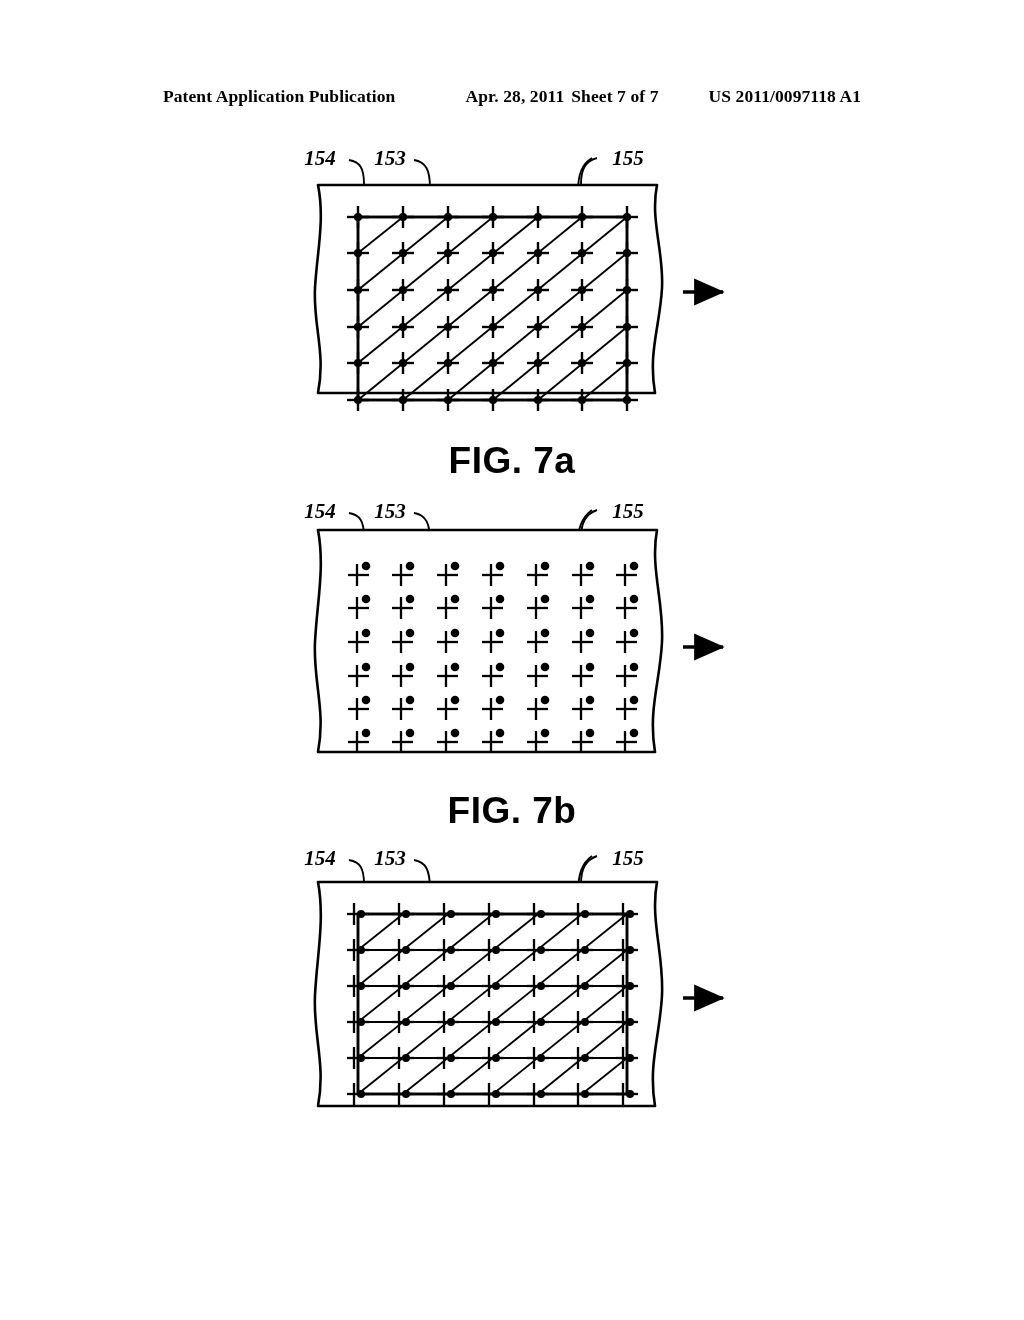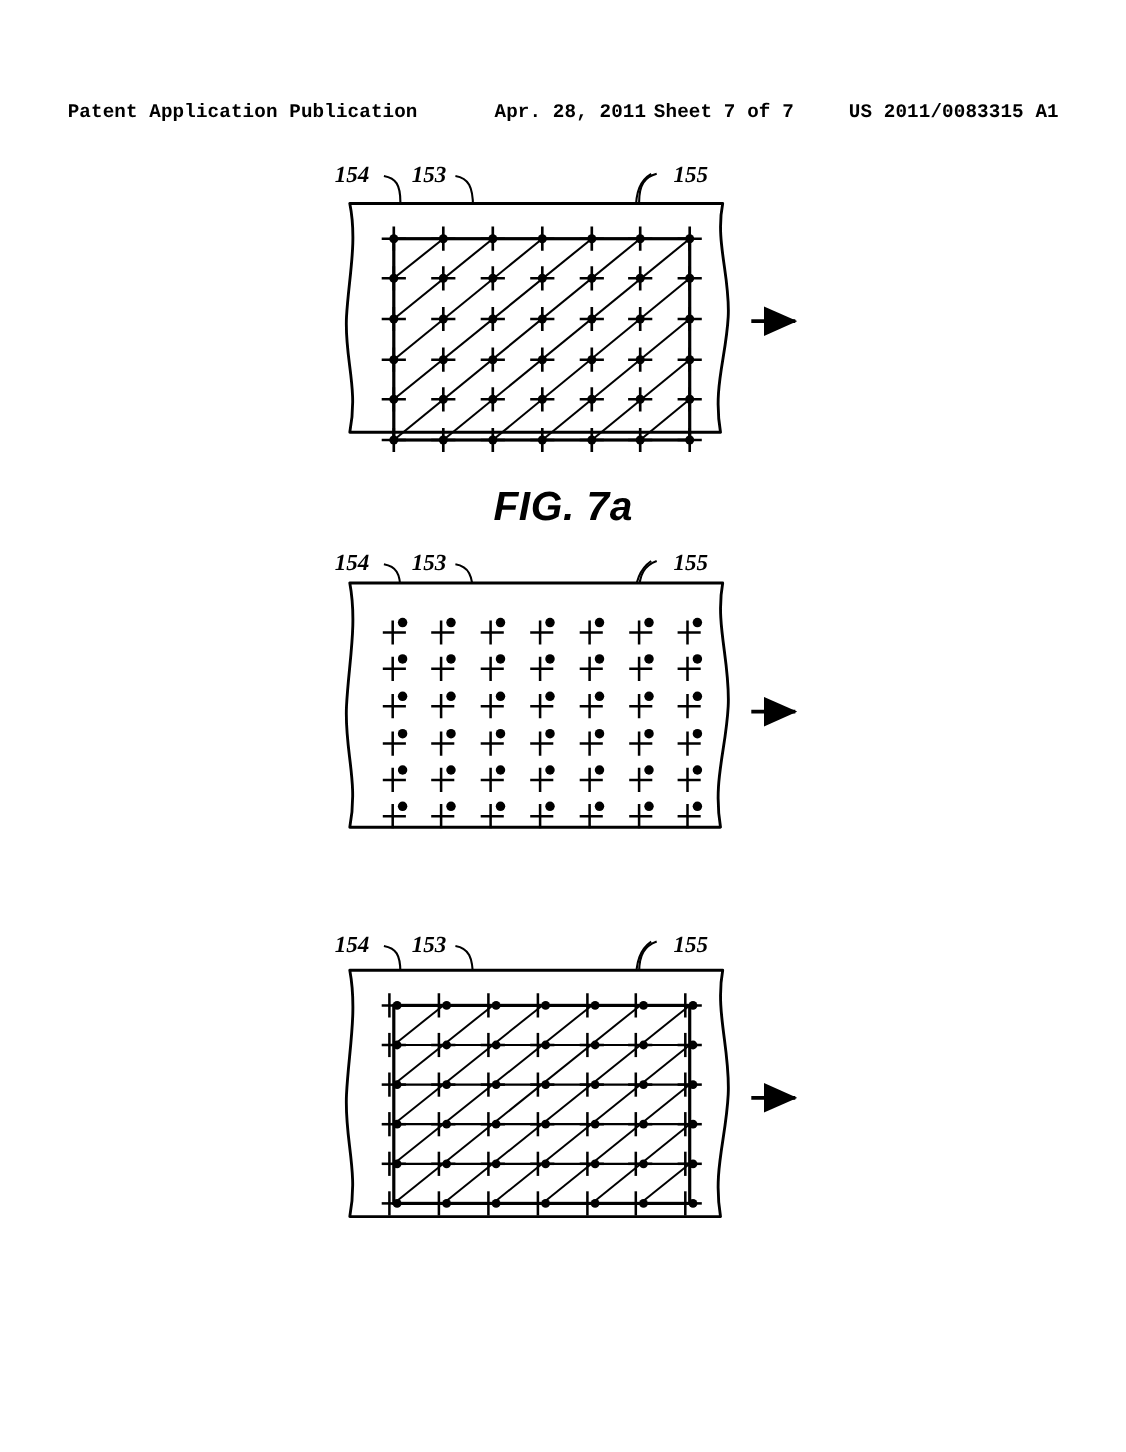--- a/index.html
+++ b/index.html
@@ -19,23 +19,23 @@
 
   
   #page-header {
     position: absolute;
     top: 86px;
     left: 0;
     width: 1024px;
     height: 26px;
     display: flex;
     flex-direction: row;
-    align-items: flex-end;
+    align-items: flex-start;
     justify-content: center;
-    font-family: Liberation Mono, monospace;
+    font-family: Liberation Serif, serif;
     font-weight: bold;
     font-size: 17.5px;
     letter-spacing: 0.1px;
     white-space: nowrap;
   }
   #page-header .hdr-pub      { margin-right: 44px; }
   #page-header .hdr-date     { margin-right: 7px; margin-left: 26px; }
   #page-header .hdr-sheet    { margin-right: 50px; }
   #page-header .hdr-patno    { }
 
@@ -59,21 +59,20 @@
   #figure-7b .figure-canvas { height: 295px; }
   #figure-7c .figure-canvas { height: 300px; }
 
   .figure-caption {
     position: absolute;
     left: 0;
     width: 1024px;
     text-align: center;
     font-family: "Liberation Sans", "DejaVu Sans", sans-serif;
     font-weight: bold;
-    font-style: italic;
     font-size: 37px;
     letter-spacing: 0.5px;
   }
   #figure-7a .figure-caption { top: 300px; }
   #figure-7b .figure-caption { top: 300px; }
   #figure-7c .figure-caption { top: 305px; }
 
   svg { display: block; }
   .lead-num {
     font-family: "Liberation Serif", "DejaVu Serif", serif;
@@ -82,21 +81,21 @@
     font-size: 21px;
   }
 </style>
 </head>
 <body>
 
 <div id="page-header">
   <span class="hdr-pub">Patent Application Publication</span>
   <span class="hdr-date">Apr. 28, 2011</span>
   <span class="hdr-sheet">Sheet 7 of 7</span>
-  <span class="hdr-patno">US 2011/0083315 A1</span>
+  <span class="hdr-patno">US 2011/0097118 A1</span>
 </div>
 
 <div class="figure-block" id="figure-7a">
   <svg class="figure-canvas" viewBox="0 0 1024 295">
     <defs>
       <marker id="arrowhead-a" markerWidth="9" markerHeight="8" refX="8.5" refY="4" orient="auto">
         <polygon points="0,0 9,4 0,8" fill="#000"></polygon>
       </marker>
 
       <g id="node-a">
@@ -279,20 +278,21 @@
         <use href="#node-b" x="448" y="250"></use>
         <use href="#node-b" x="493" y="250"></use>
         <use href="#node-b" x="538" y="250"></use>
         <use href="#node-b" x="583" y="250"></use>
         <use href="#node-b" x="627" y="250"></use>
     </g>
 
     <line x1="683" y1="157" x2="723" y2="157" stroke="#000" stroke-width="3.4" marker-end="url(#arrowhead-b)"></line>
   </svg>
 
+  <div class="figure-caption">FIG. 7b</div>
 </div>
 
 <div class="figure-block" id="figure-7c">
   <svg class="figure-canvas" viewBox="0 0 1024 300">
     <defs>
       <marker id="arrowhead-c" markerWidth="9" markerHeight="8" refX="8.5" refY="4" orient="auto">
         <polygon points="0,0 9,4 0,8" fill="#000"></polygon>
       </marker>
 
       <g id="node-c">

